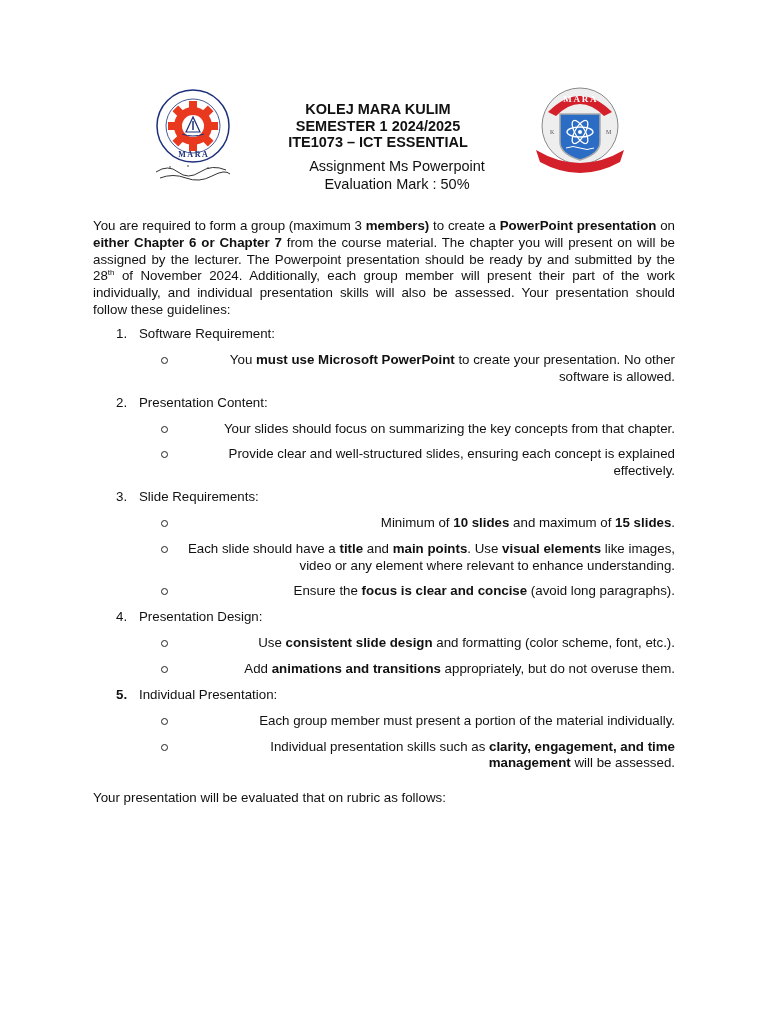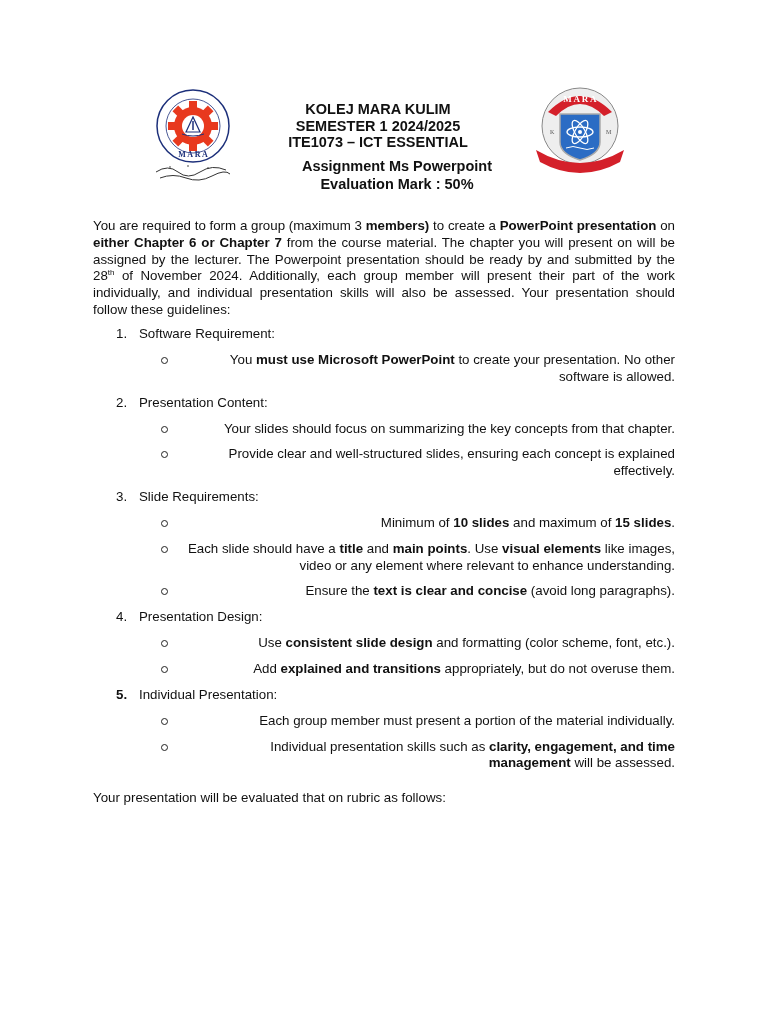--- a/index.html
+++ b/index.html
@@ -6,21 +6,21 @@
   body { width:768px; height:1024px; position:relative; overflow:hidden;
          font-family:"Liberation Sans", sans-serif; color:#111111; }
   .page { position:absolute; left:0; top:0; width:768px; height:1024px; background:#fff; }
 
   .header { position:absolute; left:0; top:82px; width:768px; height:120px; }
   .logo-left { position:absolute; left:148px; top:6px; width:90px; height:95px; }
   .logo-right { position:absolute; left:530px; top:2px; width:100px; height:92px; }
   .title-block { position:absolute; left:270px; top:6px; width:216px; text-align:center;
                  font-weight:bold; font-size:14.5px; line-height:16.5px;margin-top:13px; }
   .subtitle-block { position:absolute; left:282px; top:75px; width:230px; text-align:center;
-                 font-weight:bold; font-size:14.5px; line-height:18px; }
+                 font-weight:normal; font-size:14.5px; line-height:18px; }
 
   .intro { position:absolute; left:93px; top:218px; width:582px; font-size:13.3px;
            line-height:16.8px; text-align:justify; }
   .intro sup { font-size:8px; line-height:0; }
 
   .list { position:absolute; left:93px; top:326px; width:590px; font-size:13.3px; line-height:16.8px; }
   .item-head { position:relative; padding-left:46px; height:18px; margin-bottom:8px; }
   .item-num { position:absolute; left:23px; top:0; }
   .item-num.bold { font-weight:bold; }
   .item-title { font-weight:normal; }
@@ -109,27 +109,27 @@
       <span class="item-num">2.</span><span class="item-title">Presentation Content</span><span>:</span>
     </div>
     <div class="sub"><span class="bullet"></span><span>Your slides should focus on summarizing the key concepts from that chapter.</span></div>
     <div class="sub"><span class="bullet"></span><span>Provide clear and well-structured slides, ensuring each concept is explained effectively.</span></div>
 
     <div class="item-head">
       <span class="item-num">3.</span><span class="item-title">Slide Requirements</span><span>:</span>
     </div>
     <div class="sub"><span class="bullet"></span><span>Minimum of </span><b>10 slides</b><span> and maximum of </span><b>15 slides</b><span>.</span></div>
     <div class="sub"><span class="bullet"></span><span>Each slide should have a </span><b>title</b><span> and </span><b>main points</b><span>. Use </span><b>visual elements</b><span> like images, video or any element where relevant to enhance understanding.</span></div>
-    <div class="sub"><span class="bullet"></span><span>Ensure the </span><b>text is clear and concise</b><span> (avoid long paragraphs).</span></div>
+    <div class="sub"><span class="bullet"></span><span>Ensure the </span><b>focus is clear and concise</b><span> (avoid long paragraphs).</span></div>
 
     <div class="item-head">
       <span class="item-num">4.</span><span class="item-title">Presentation Design</span><span>:</span>
     </div>
     <div class="sub"><span class="bullet"></span><span>Use </span><b>consistent slide design</b><span> and formatting (color scheme, font, etc.).</span></div>
-    <div class="sub"><span class="bullet"></span><span>Add </span><b>explained and transitions</b><span> appropriately, but do not overuse them.</span></div>
+    <div class="sub"><span class="bullet"></span><span>Add </span><b>animations and transitions</b><span> appropriately, but do not overuse them.</span></div>
 
     <div class="item-head">
       <span class="item-num bold">5.</span><span class="item-title">Individual Presentation:</span>
     </div>
     <div class="sub"><span class="bullet"></span><span>Each group member must present a portion of the material individually.</span></div>
     <div class="sub"><span class="bullet"></span><span>Individual presentation skills such as </span><b>clarity, engagement, and time management</b><span> will be assessed.</span></div>
   </div>
 
   <div class="closing">Your presentation will be evaluated that on rubric as follows:</div>
 </div>

